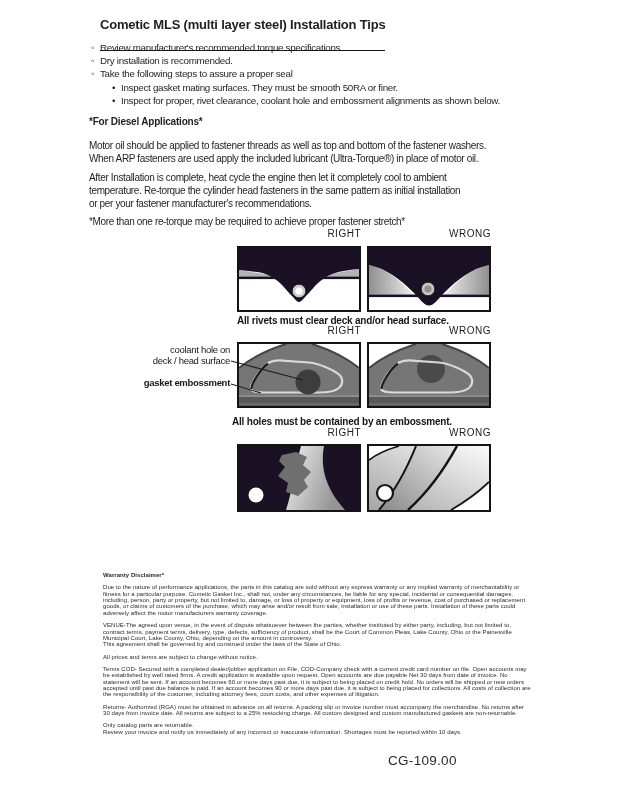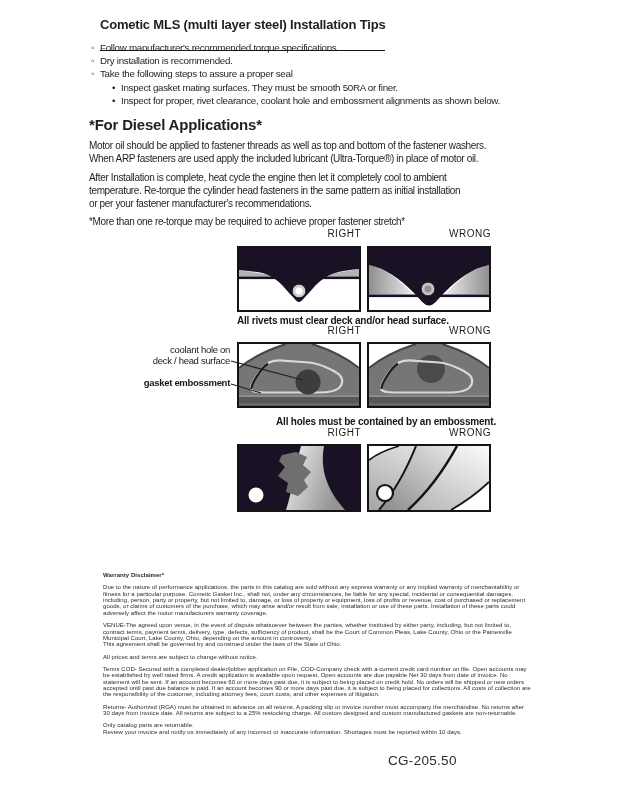--- a/index.html
+++ b/index.html
@@ -7,21 +7,21 @@
   #page{position:relative;width:618px;height:800px;background:#ffffff;overflow:hidden;
         font-family:"Liberation Sans","DejaVu Sans",sans-serif;color:var(--ink);}
   .abs{position:absolute;}
   .pre{white-space:pre-line;}
   #title{left:100px;top:17px;font-size:13px;font-weight:bold;letter-spacing:-0.2px;
          border-bottom:1.6px solid #151515;padding-bottom:18px;}
   #bullets{left:89px;top:41px;width:470px;font-size:9.8px;letter-spacing:-0.3px;line-height:13.2px;}
   .brow{display:flex;gap:4px;}
   .brow.sub{margin-left:21px;}
   .bmark{width:7px;flex:0 0 auto;text-align:center;}
-  #diesel-heading{left:89px;top:116px;font-size:15px;font-weight:bold;letter-spacing:-0.2px;}
+  #diesel-heading{left:89px;top:116px;font-size:10px;font-weight:bold;letter-spacing:-0.2px;}
   .para{left:89px;width:465px;font-size:10px;letter-spacing:-0.35px;line-height:13px;margin-top:8px;}
   #para1{top:131px;} #para2{top:163px;} #note{top:207px;}
   .dlabel{width:124px;text-align:right;font-size:10px;letter-spacing:0.5px;color:#1b1b1b;}
   .dbox{width:120px;height:62px;border:2px solid #141414;background:#fff;line-height:0;}
   .dbox.tall{height:64px;}
   .caption{font-size:10px;font-weight:bold;letter-spacing:-0.2px;line-height:12.5px;color:#161616;}
   .annlab{width:140px;text-align:right;font-size:9.5px;line-height:11px;letter-spacing:-0.3px;color:#181818;}
   #legal{left:103px;top:572px;width:428px;font-size:6px;line-height:1.06;color:#2a2a2a;
          letter-spacing:0.05px;}
   #legal p{margin:0 0 6px 0;}
@@ -32,21 +32,21 @@
 </head>
 <body>
 
 <div id="page">
 
   <div class="abs" id="title">Cometic MLS (multi layer steel) Installation Tips</div>
 
   <div class="abs" id="bullets">
     <div class="brow">
       <span class="bmark">◦</span>
-      <span>Follow manufacturer's recommended torque specifications.</span>
+      <span>Review manufacturer's recommended torque specifications.</span>
     </div>
     <div class="brow">
       <span class="bmark">◦</span>
       <span>Dry installation is recommended.</span>
     </div>
     <div class="brow">
       <span class="bmark">◦</span>
       <span>Take the following steps to assure a proper seal</span>
     </div>
     <div class="brow sub">
@@ -134,21 +134,21 @@
       <rect y="59.6" width="120" height="1" fill="#7d7d7d"></rect>
       <path d="M0,0 H47 C31,5 13,13.5 0,24 Z" fill="#ffffff"></path>
       <path d="M73,0 H120 V24 C107,13.5 89,5 73,0 Z" fill="#ffffff"></path>
       <path d="M47,0 C31,5 13,13.5 0,24" fill="none" stroke="#454545" stroke-width="2"></path>
       <path d="M73,0 C89,5 107,13.5 120,24" fill="none" stroke="#454545" stroke-width="2"></path>
       <circle cx="62" cy="25" r="14" fill="#4a4a4a"></circle>
       <path d="M12,44 C12,39 23,22 30,18.5 C34,16.5 41,16 47,16.8 L70,18.5 C80,19.5 95,26 100,30.5 C104,34 104.5,40 100,44 C96,47.5 88,48.5 80,48.5 L26,48.5 C18,48.5 12,48 12,44 Z" fill="none" stroke="#d8d8d8" stroke-width="2.2"></path>
       <path d="M12.5,45 C12,40 22,24 29,19.5" fill="none" stroke="#1c1c1c" stroke-width="2.2"></path>
     </svg>
   </div>
-  <div class="abs caption" style="left:256px;top:416px;width:260px;text-align:center;">All holes must be contained by an embossment.</div>
+  <div class="abs caption" style="left:232px;top:416px;width:260px;">All holes must be contained by an embossment.</div>
 
   <div class="abs dlabel" style="left:237px;top:427px;">RIGHT</div>
   <div class="abs dlabel" style="left:367px;top:427px;">WRONG</div>
 
   <div class="abs dbox tall" style="left:237px;top:444px;">
     <svg viewBox="0 0 120 64" width="120" height="64">
       <defs>
         <linearGradient id="g3a" x1="0" y1="0" x2="1" y2="0.4">
             <stop offset="0" stop-color="#f2f2f2"></stop>
             <stop offset="1" stop-color="#949494"></stop>
@@ -194,15 +194,15 @@
     <p class="pre">Due to the nature of performance applications, the parts in this catalog are sold without any express warranty or any implied warranty of merchantability or fitness for a particular purpose.  Cometic Gasket Inc., shall not, under any circumstances, be liable for any special, incidental or consequential damages, including, person, party or property, but not limited to, damage, or loss of property or equipment, loss of profits or revenue, cost of purchased or replacement goods, or claims of customers of the purchase, which may arise and/or result from sale, installation or use of these parts.  Installation of these parts could adversely affect the motor manufacturers warranty coverage.</p>
     <p class="pre">VENUE-The agreed upon venue, in the event of dispute whatsoever between the parties, whether instituted by either party, including, but not limited to, contract terms, payment terms, delivery, type, defects, sufficiency of product, shall be the Court of Common Pleas, Lake County, Ohio or the Painesville Municipal Court, Lake County, Ohio, depending on the amount in controversy.
 This agreement shall be governed by and construed under the laws of the State of Ohio.</p>
     <p class="pre">All prices and terms are subject to change without notice.</p>
     <p class="pre">Terms COD- Secured with a completed dealer/jobber application on File, COD-Company check with a current credit card number on file.  Open accounts may be established by well rated firms.  A credit application is available upon request.  Open accounts are due payable Net 30 days from date of invoice.  No statement will be sent.  If an account becomes 60 or more days past due, it is subject to being placed on credit hold.  No orders will be shipped or new orders accepted until past due balance is paid.  If an account becomes 90 or more days past due, it is subject to being placed for collections.  All costs of collection are the responsibility of the customer, including attorney fees, court costs, and other expenses of litigation.</p>
     <p class="pre">Returns- Authorized (RGA) must be obtained in advance on all returns.  A packing slip or invoice number must accompany the merchandise.  No returns after 30 days from invoice date.  All returns are subject to a 25% restocking charge.  All custom designed and custom manufactured gaskets are non-returnable.</p>
     <p class="pre">Only catalog parts are returnable.
 Review your invoice and notify us immediately of any incorrect or inaccurate information.  Shortages must be reported within 10 days.</p>
   </div>
 
-  <div class="abs" id="page-number">CG-205.50</div>
+  <div class="abs" id="page-number">CG-109.00</div>
 
 </div>
 
 </body></html>

